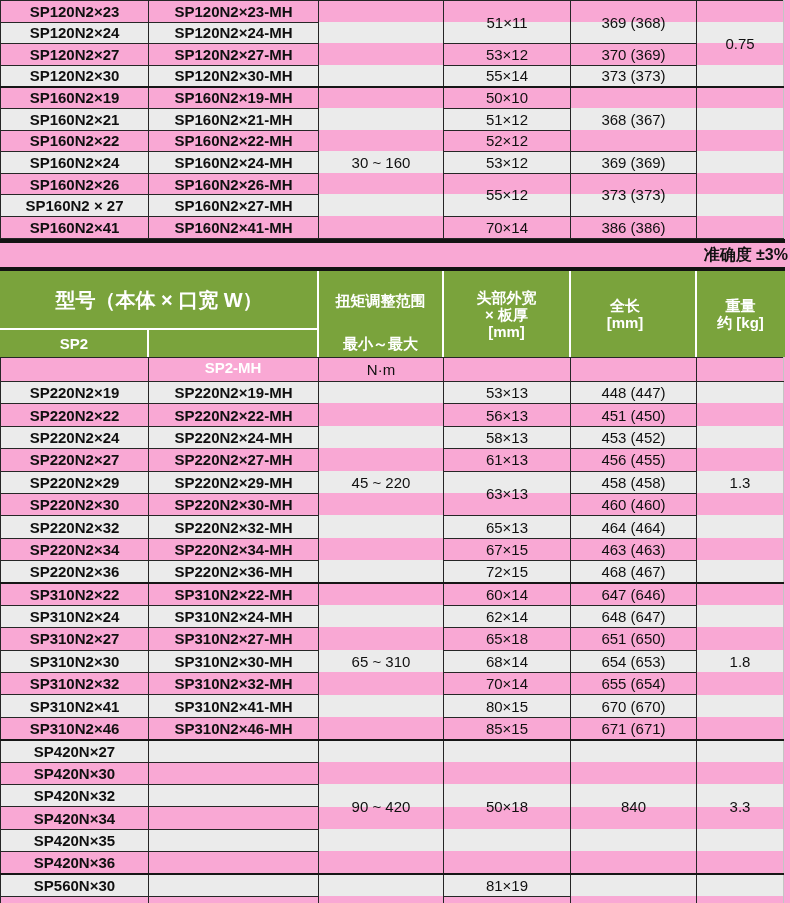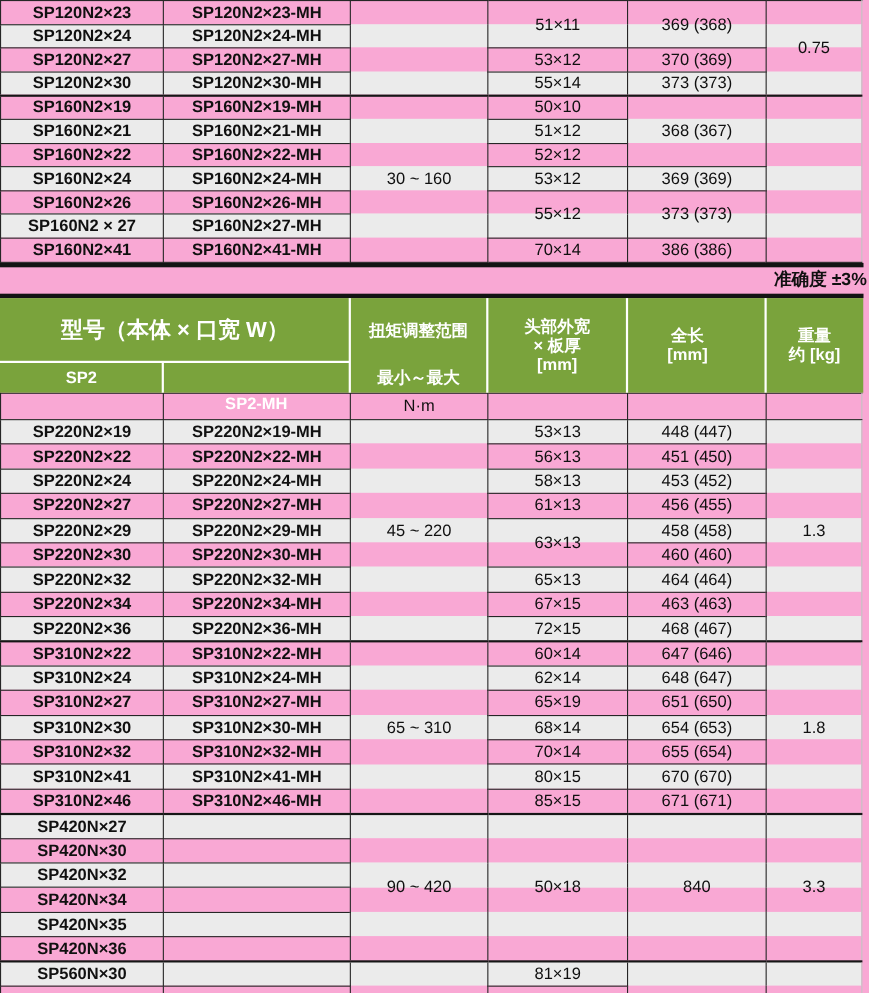--- a/index.html
+++ b/index.html
@@ -265,21 +265,21 @@
             </tr>
             <tr>
               <td class="c-sp2">SP310N2×24</td>
               <td class="c-sp2mh">SP310N2×24-MH</td>
               <td class="c-head">62×14</td>
               <td class="c-length">648 (647)</td>
             </tr>
             <tr>
               <td class="c-sp2">SP310N2×27</td>
               <td class="c-sp2mh">SP310N2×27-MH</td>
-              <td class="c-head">65×19</td>
+              <td class="c-head">65×18</td>
               <td class="c-length">651 (650)</td>
             </tr>
             <tr>
               <td class="c-sp2">SP310N2×30</td>
               <td class="c-sp2mh">SP310N2×30-MH</td>
               <td class="c-head">68×14</td>
               <td class="c-length">654 (653)</td>
             </tr>
             <tr>
               <td class="c-sp2">SP310N2×32</td>

